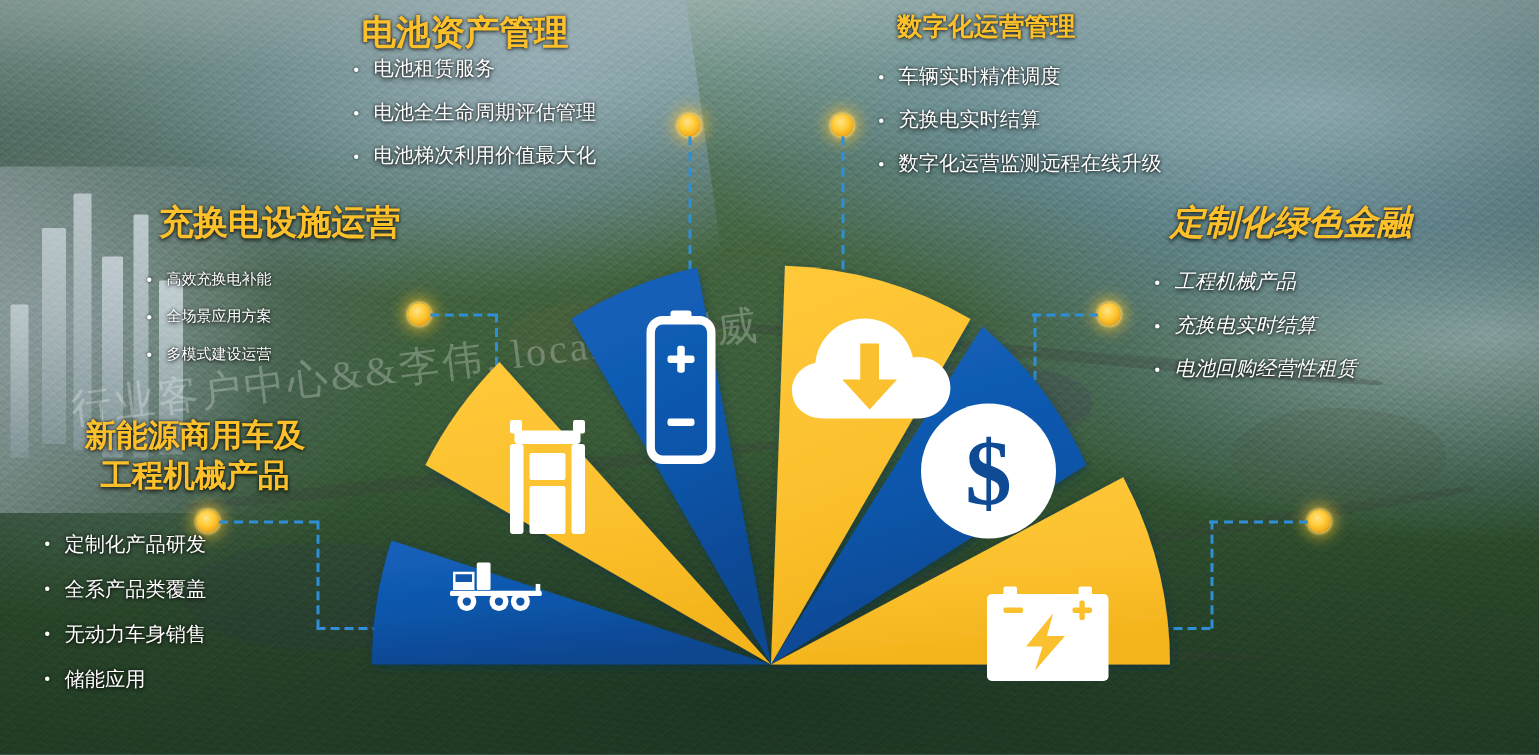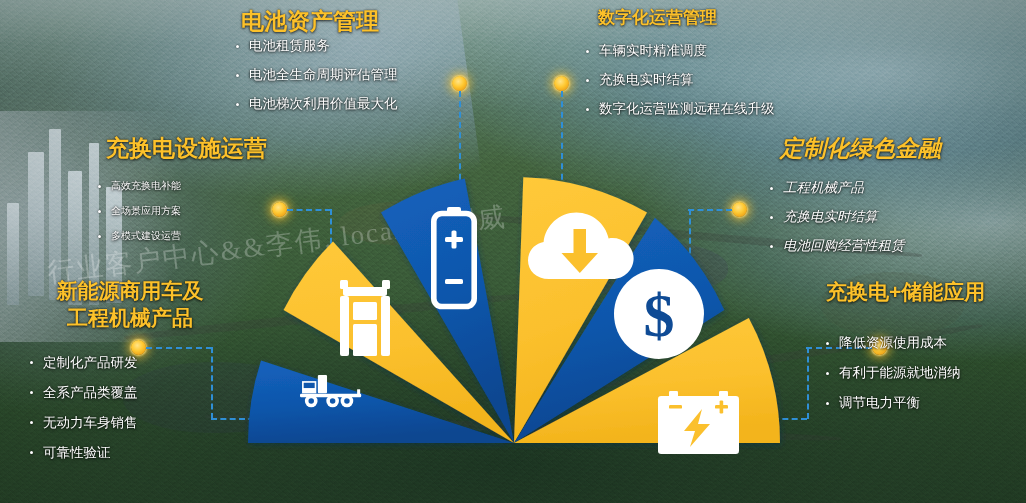--- a/index.html
+++ b/index.html
@@ -302,26 +302,18 @@
 
   <div class="block" id="blk-vehicle">
     <div class="b-title two-line">
       <div>新能源商用车及</div>
       <div>工程机械产品</div>
     </div>
     <ul class="b-list">
       <li>定制化产品研发</li>
       <li>全系产品类覆盖</li>
       <li>无动力车身销售</li>
-      <li>可靠性验证</li>
-    </ul>
-  </div>
-
-  <div class="block" id="blk-storage">
-    <div class="b-title">充换电+储能应用</div>
-    <ul class="b-list">
-      <li>降低资源使用成本</li>
-      <li>有利于能源就地消纳</li>
-      <li>调节电力平衡</li>
-    </ul>
-  </div>
+      <li>储能应用</li>
+    </ul>
+  </div>
+
 
 </div>
 
 </body></html>

